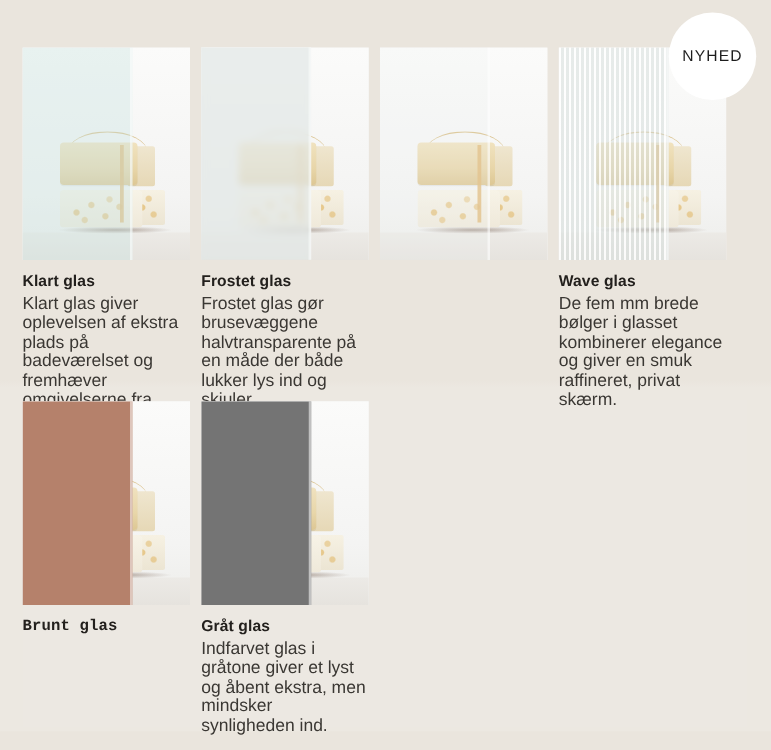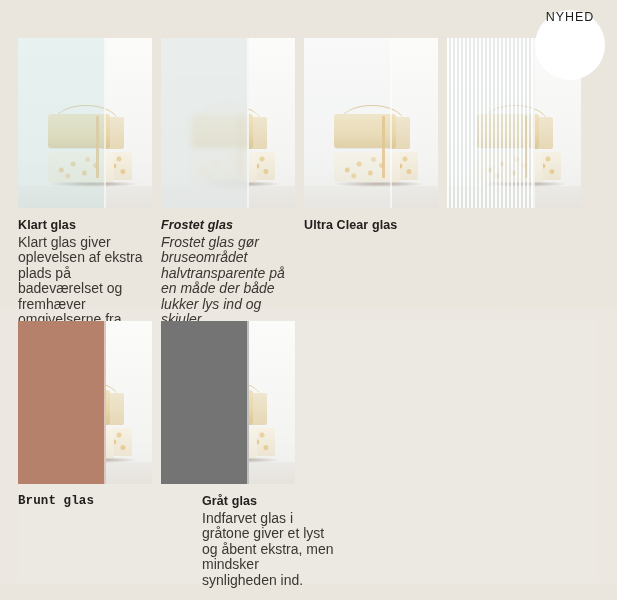--- a/index.html
+++ b/index.html
@@ -123,21 +123,21 @@
   }
   .cap p{
     margin:0;
     font-size:14px;line-height:15.4px;color:#3a3733;
   }
 
   
   .badge{
     position:absolute;left:535px;top:10px;width:70px;height:70px;
     border-radius:50%;background:#ffffff;
-    display:flex;justify-content:center;
+    display:flex;align-items:center;justify-content:center;
     z-index:5;
   }
   .badge span{
     font-size:12.5px;font-weight:500;letter-spacing:.9px;color:#1d1d1d;
   }
 </style>
 </head>
 <body>
 
 <div class="bg-wash"></div>
@@ -182,23 +182,23 @@
           <div class="bot"></div>
           <div class="topside"></div>
           <div class="top"></div>
           <div class="twine2"></div>
         </div>
       </div>
       <div class="pane frost">
           <div class="edge"></div>
         </div>
     </div>
-    <div class="cap" style="top:180px;font-style:italic;">
+    <div class="cap" style="top:180px;">
       <h3>Frostet glas</h3>
-      <p>Frostet glas gør bruseområdet halvtransparente på en måde der både lukker lys ind og skjuler.</p>
+      <p>Frostet glas gør brusevæggene halvtransparente på en måde der både lukker lys ind og skjuler.</p>
     </div>
   </div>
 
   <div class="card" style="left:304px;top:38px;">
     <div class="thumb">
       <div class="scene">
         <div class="wall"></div>
         <div class="floor"></div>
         <div class="soap">
           <div class="shadow"></div>
@@ -208,21 +208,20 @@
           <div class="topside"></div>
           <div class="top"></div>
           <div class="twine2"></div>
         </div>
       </div>
       <div class="pane ultra">
           <div class="edge"></div>
         </div>
     </div>
     <div class="cap" style="top:180px;">
-      <h3>Ultra Clear glas</h3>
     </div>
   </div>
 
   <div class="card" style="left:447px;top:38px;">
     <div class="thumb">
       <div class="scene">
         <div class="wall"></div>
         <div class="floor"></div>
         <div class="soap">
           <div class="shadow"></div>
@@ -232,20 +231,22 @@
           <div class="topside"></div>
           <div class="top"></div>
           <div class="twine2"></div>
         </div>
       </div>
       <div class="pane wave">
           <div class="edge"></div>
         </div>
     </div>
     <div class="cap" style="top:180px;">
+      <h3>Wave glas</h3>
+      <p>De fem mm brede bølger i glasset kombinerer elegance og giver en smuk raffineret, privat skærm.</p>
     </div>
   </div>
 
   <div class="card" style="left:18px;top:321px;">
     <div class="thumb row2">
       <div class="scene">
         <div class="wall"></div>
         <div class="floor"></div>
         <div class="soap">
           <div class="shadow"></div>
@@ -278,21 +279,21 @@
           <div class="bot"></div>
           <div class="topside"></div>
           <div class="top"></div>
           <div class="twine2"></div>
         </div>
       </div>
       <div class="pane grey">
           <div class="edge"></div>
         </div>
     </div>
-    <div class="cap" style="top:173px;margin-left:41px;">
+    <div class="cap" style="top:173px;">
       <h3>Gråt glas</h3>
       <p>Indfarvet glas i gråtone giver et lyst og åbent ekstra, men mindsker synligheden ind.</p>
     </div>
   </div>
 
 </div>
 
 <div class="badge">
   <span>NYHED</span>
 </div>

